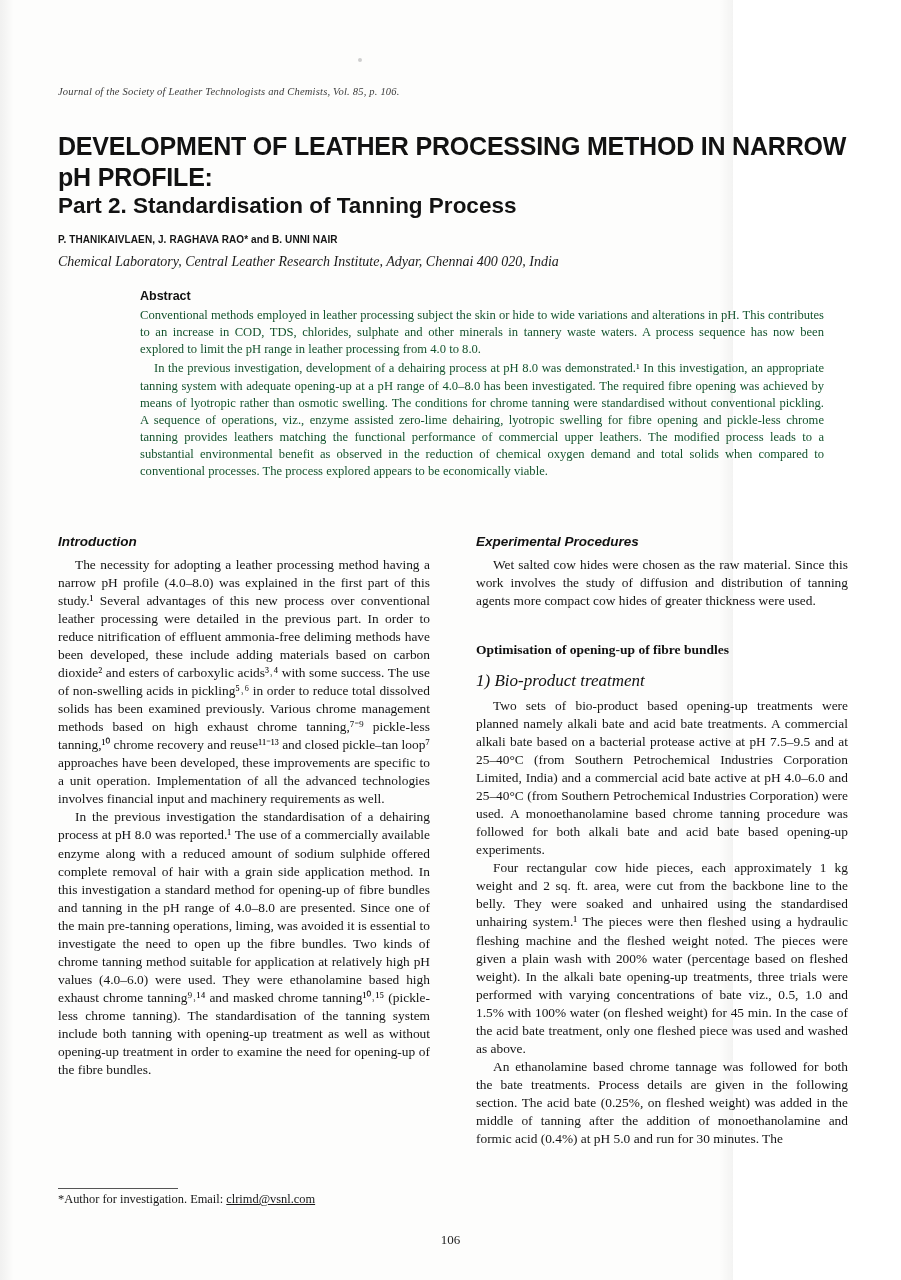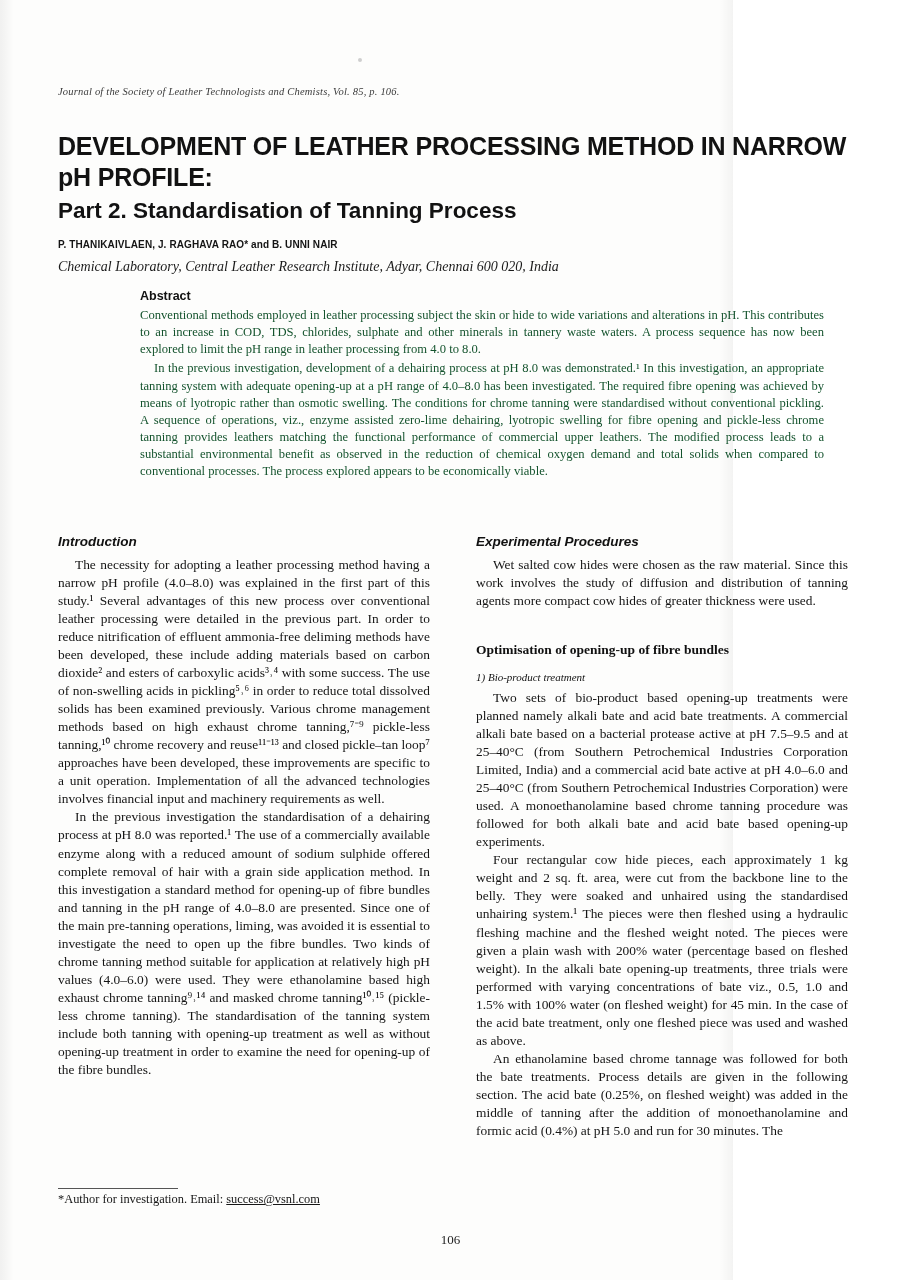--- a/index.html
+++ b/index.html
@@ -45,21 +45,20 @@
     font-weight: bold;
     line-height: 1.22;
     letter-spacing: -0.2px;
     color: #121212;
   }
   .title-sub {
     font-family: "Liberation Sans", sans-serif;
     font-size: 22.5px;
     font-weight: bold;
     line-height: 1.25;
-    margin-top: 5px;
     color: #121212;
   }
   .authors {
     font-family: "Liberation Sans", sans-serif;
     font-size: 10px;
     font-weight: bold;
     margin-top: 14px;
     letter-spacing: 0.1px;
     color: #141414;
   }
@@ -119,21 +118,21 @@
   .sub-heading {
     font-family: "Liberation Serif", serif;
     font-size: 13.5px;
     font-weight: bold;
     margin: 32px 0 7px 0;
     color: #111;
   }
   .sub-sub-heading {
     font-family: "Liberation Serif", serif;
     font-style: italic;
-    font-size: 11px;
+    font-size: 17px;
     margin: 13px 0 6px 0;
     color: #111;
   }
   .body-p {
     font-family: "Liberation Serif", serif;
     font-size: 13.4px;
     line-height: 1.345;
     text-align: justify;
     margin: 0;
     color: #141414;
@@ -194,21 +193,21 @@
   <div class="edge-shade edge-right"></div>
 
   <div class="speck" style="left:358px; top:58px; width:4px; height:4px;"></div>
 
   <div class="journal-ref">Journal of the Society of Leather Technologists and Chemists, Vol. 85, p. 106.</div>
 
   <div class="title-block">
     <div class="title-main">DEVELOPMENT OF LEATHER PROCESSING METHOD IN NARROW pH PROFILE:</div>
     <div class="title-sub">Part 2. Standardisation of Tanning Process</div>
     <div class="authors">P. THANIKAIVLAEN, J. RAGHAVA RAO* and B. UNNI NAIR</div>
-    <div class="affiliation">Chemical Laboratory, Central Leather Research Institute, Adyar, Chennai 600 020, India</div>
+    <div class="affiliation">Chemical Laboratory, Central Leather Research Institute, Adyar, Chennai 400 020, India</div>
   </div>
 
   <div class="abstract-block">
     <div class="abstract-heading">Abstract</div>
     <p class="abstract-p">Conventional methods employed in leather processing subject the skin or hide to wide variations and alterations in pH. This contributes to an increase in COD, TDS, chlorides, sulphate and other minerals in tannery waste waters. A process sequence has now been explored to limit the pH range in leather processing from 4.0 to 8.0.</p>
     <p class="abstract-p indent">In the previous investigation, development of a dehairing process at pH 8.0 was demonstrated.¹ In this investigation, an appropriate tanning system with adequate opening-up at a pH range of 4.0–8.0 has been investigated. The required fibre opening was achieved by means of lyotropic rather than osmotic swelling. The conditions for chrome tanning were standardised without conventional pickling. A sequence of operations, viz., enzyme assisted zero-lime dehairing, lyotropic swelling for fibre opening and pickle-less chrome tanning provides leathers matching the functional performance of commercial upper leathers. The modified process leads to a substantial environmental benefit as observed in the reduction of chemical oxygen demand and total solids when compared to conventional processes. The process explored appears to be economically viable.</p>
   </div>
 
   <div class="columns">
 
@@ -225,18 +224,18 @@
       <div class="sub-sub-heading">1)  Bio-product treatment</div>
       <p class="body-p indent">Two sets of bio-product based opening-up treatments were planned namely alkali bate and acid bate treatments. A commercial alkali bate based on a bacterial protease active at pH 7.5–9.5 and at 25–40°C (from Southern Petrochemical Industries Corporation Limited, India) and a commercial acid bate active at pH 4.0–6.0 and 25–40°C (from Southern Petrochemical Industries Corporation) were used. A monoethanolamine based chrome tanning procedure was followed for both alkali bate and acid bate based opening-up experiments.</p>
       <p class="body-p indent">Four rectangular cow hide pieces, each approximately 1 kg weight and 2 sq. ft. area, were cut from the backbone line to the belly. They were soaked and unhaired using the standardised unhairing system.¹ The pieces were then fleshed using a hydraulic fleshing machine and the fleshed weight noted. The pieces were given a plain wash with 200% water (percentage based on fleshed weight). In the alkali bate opening-up treatments, three trials were performed with varying concentrations of bate viz., 0.5, 1.0 and 1.5% with 100% water (on fleshed weight) for 45 min. In the case of the acid bate treatment, only one fleshed piece was used and washed as above.</p>
       <p class="body-p indent">An ethanolamine based chrome tannage was followed for both the bate treatments. Process details are given in the following section. The acid bate (0.25%, on fleshed weight) was added in the middle of tanning after the addition of monoethanolamine and formic acid (0.4%) at pH 5.0 and run for 30 minutes. The</p>
     </div>
 
   </div>
 
   <div class="footnote-rule"></div>
   <div class="footnote">
-    <span>*Author for investigation. Email: </span><span class="email">success@vsnl.com</span>
+    <span>*Author for investigation. Email: </span><span class="email">clrimd@vsnl.com</span>
   </div>
 
   <div class="page-number">106</div>
 
 </div>
 
 </body></html>

